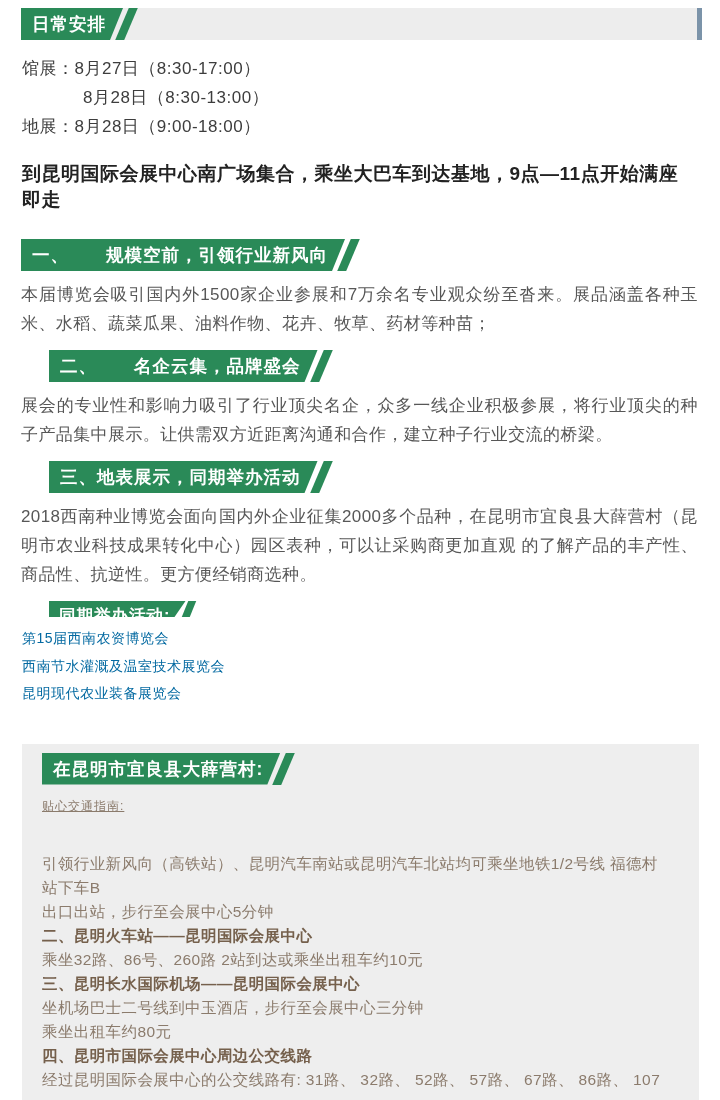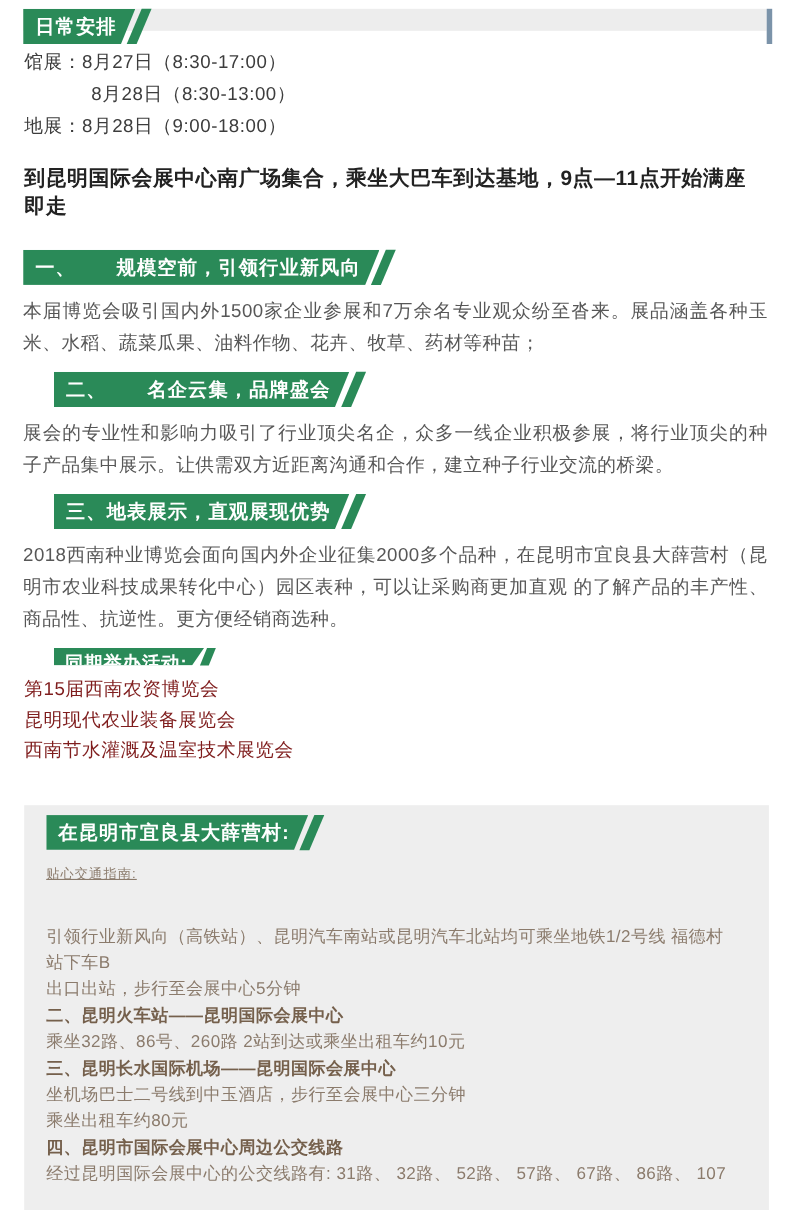--- a/index.html
+++ b/index.html
@@ -29,21 +29,21 @@
     clip-path:polygon(0 0,100% 0,calc(100% - 13px) 100%,0 100%);
   }
   .ribbon-tail{width:9px;background:var(--green);transform:skewX(-23deg);margin-left:-1px;}
   .ribbon.small{height:16px;}
   .ribbon.small .ribbon-main{font-size:16.5px;line-height:28px;padding:0 15px 0 10px;
     clip-path:polygon(0 0,100% 0,calc(100% - 11px) 100%,0 100%);}
   .ribbon.small .ribbon-tail{width:8px;transform:skewX(-22deg);}
 
   
   .header-band{
-    position:relative;margin:0 23px 0 21px;height:20px;background:var(--band-gray);
+    position:relative;margin:0 23px 0 21px;height:32px;background:var(--band-gray);
   }
   .header-band .ribbon{position:absolute;left:0;top:0;}
   .scrollbar-thumb{
     position:absolute;right:-5px;top:0;width:5px;height:32px;background:var(--blue);
   }
 
   
   .schedule{margin:14px 24px 0 22px;font-size:17px;line-height:29px;color:var(--schedule-text);letter-spacing:0.5px;}
   .schedule .sched-line:nth-child(2){padding-left:61px;}
 
@@ -52,21 +52,21 @@
   .section-banner{margin:26px 24px 0 21px;}
   .section-banner ~ .section-banner{margin-top:12px;padding-left:28px;}
   .para{
     margin:9px 22px 0 21px;font-size:17px;line-height:29px;color:var(--body-text);
     letter-spacing:0.4px;text-align:justify;
   }
   .banner-b1{margin-top:26px;}
   .banner-b2,.banner-b3,.banner-b4{margin-top:13px;}
 
   
-  .concurrent-list{margin:6px 24px 0 22px;font-size:17px;line-height:27.5px;color:#7f1d1d;letter-spacing:0.5px;}
+  .concurrent-list{margin:6px 24px 0 22px;font-size:14px;line-height:27.5px;color:#0369a1;letter-spacing:0.5px;}
 
   
   .directions-box{
     margin:36px 21px 0 22px;width:677px;background:var(--box-gray);
     padding:9px 26px 24px 20px;
   }
   .directions-intro{margin-top:13px;font-size:12px;color:var(--box-text);letter-spacing:1px;text-decoration:underline;}
   .directions-body{margin-top:37px;font-size:15.5px;line-height:24px;color:var(--box-text);letter-spacing:0.4px;}
   .dir-heading{font-weight:bold;color:var(--box-heading);}
   .dir-line{color:var(--box-text);}
@@ -103,36 +103,36 @@
   <div class="section-banner banner-b2">
     <div class="ribbon">
       <span class="ribbon-main">二、　　名企云集，品牌盛会</span>
       <span class="ribbon-tail"></span>
     </div>
   </div>
   <p class="para">展会的专业性和影响力吸引了行业顶尖名企，众多一线企业积极参展，将行业顶尖的种子产品集中展示。让供需双方近距离沟通和合作，建立种子行业交流的桥梁。</p>
 
   <div class="section-banner banner-b3">
     <div class="ribbon">
-      <span class="ribbon-main">三、地表展示，直观展现优势</span>
+      <span class="ribbon-main">三、地表展示，同期举办活动</span>
       <span class="ribbon-tail"></span>
     </div>
   </div>
   <p class="para">2018西南种业博览会面向国内外企业征集2000多个品种，在昆明市宜良县大薛营村（昆明市农业科技成果转化中心）园区表种，可以让采购商更加直观 的了解产品的丰产性、商品性、抗逆性。更方便经销商选种。</p>
 
   <div class="section-banner banner-b4">
     <div class="ribbon small">
       <span class="ribbon-main">同期举办活动:</span>
       <span class="ribbon-tail"></span>
     </div>
   </div>
   <div class="concurrent-list">
     <div>第15届西南农资博览会</div>
+    <div>西南节水灌溉及温室技术展览会</div>
     <div>昆明现代农业装备展览会</div>
-    <div>西南节水灌溉及温室技术展览会</div>
   </div>
 
   <div class="directions-box">
     <div class="ribbon">
       <span class="ribbon-main">在昆明市宜良县大薛营村:</span>
       <span class="ribbon-tail"></span>
     </div>
     <div class="directions-intro">贴心交通指南:</div>
 
     <div class="directions-body">

